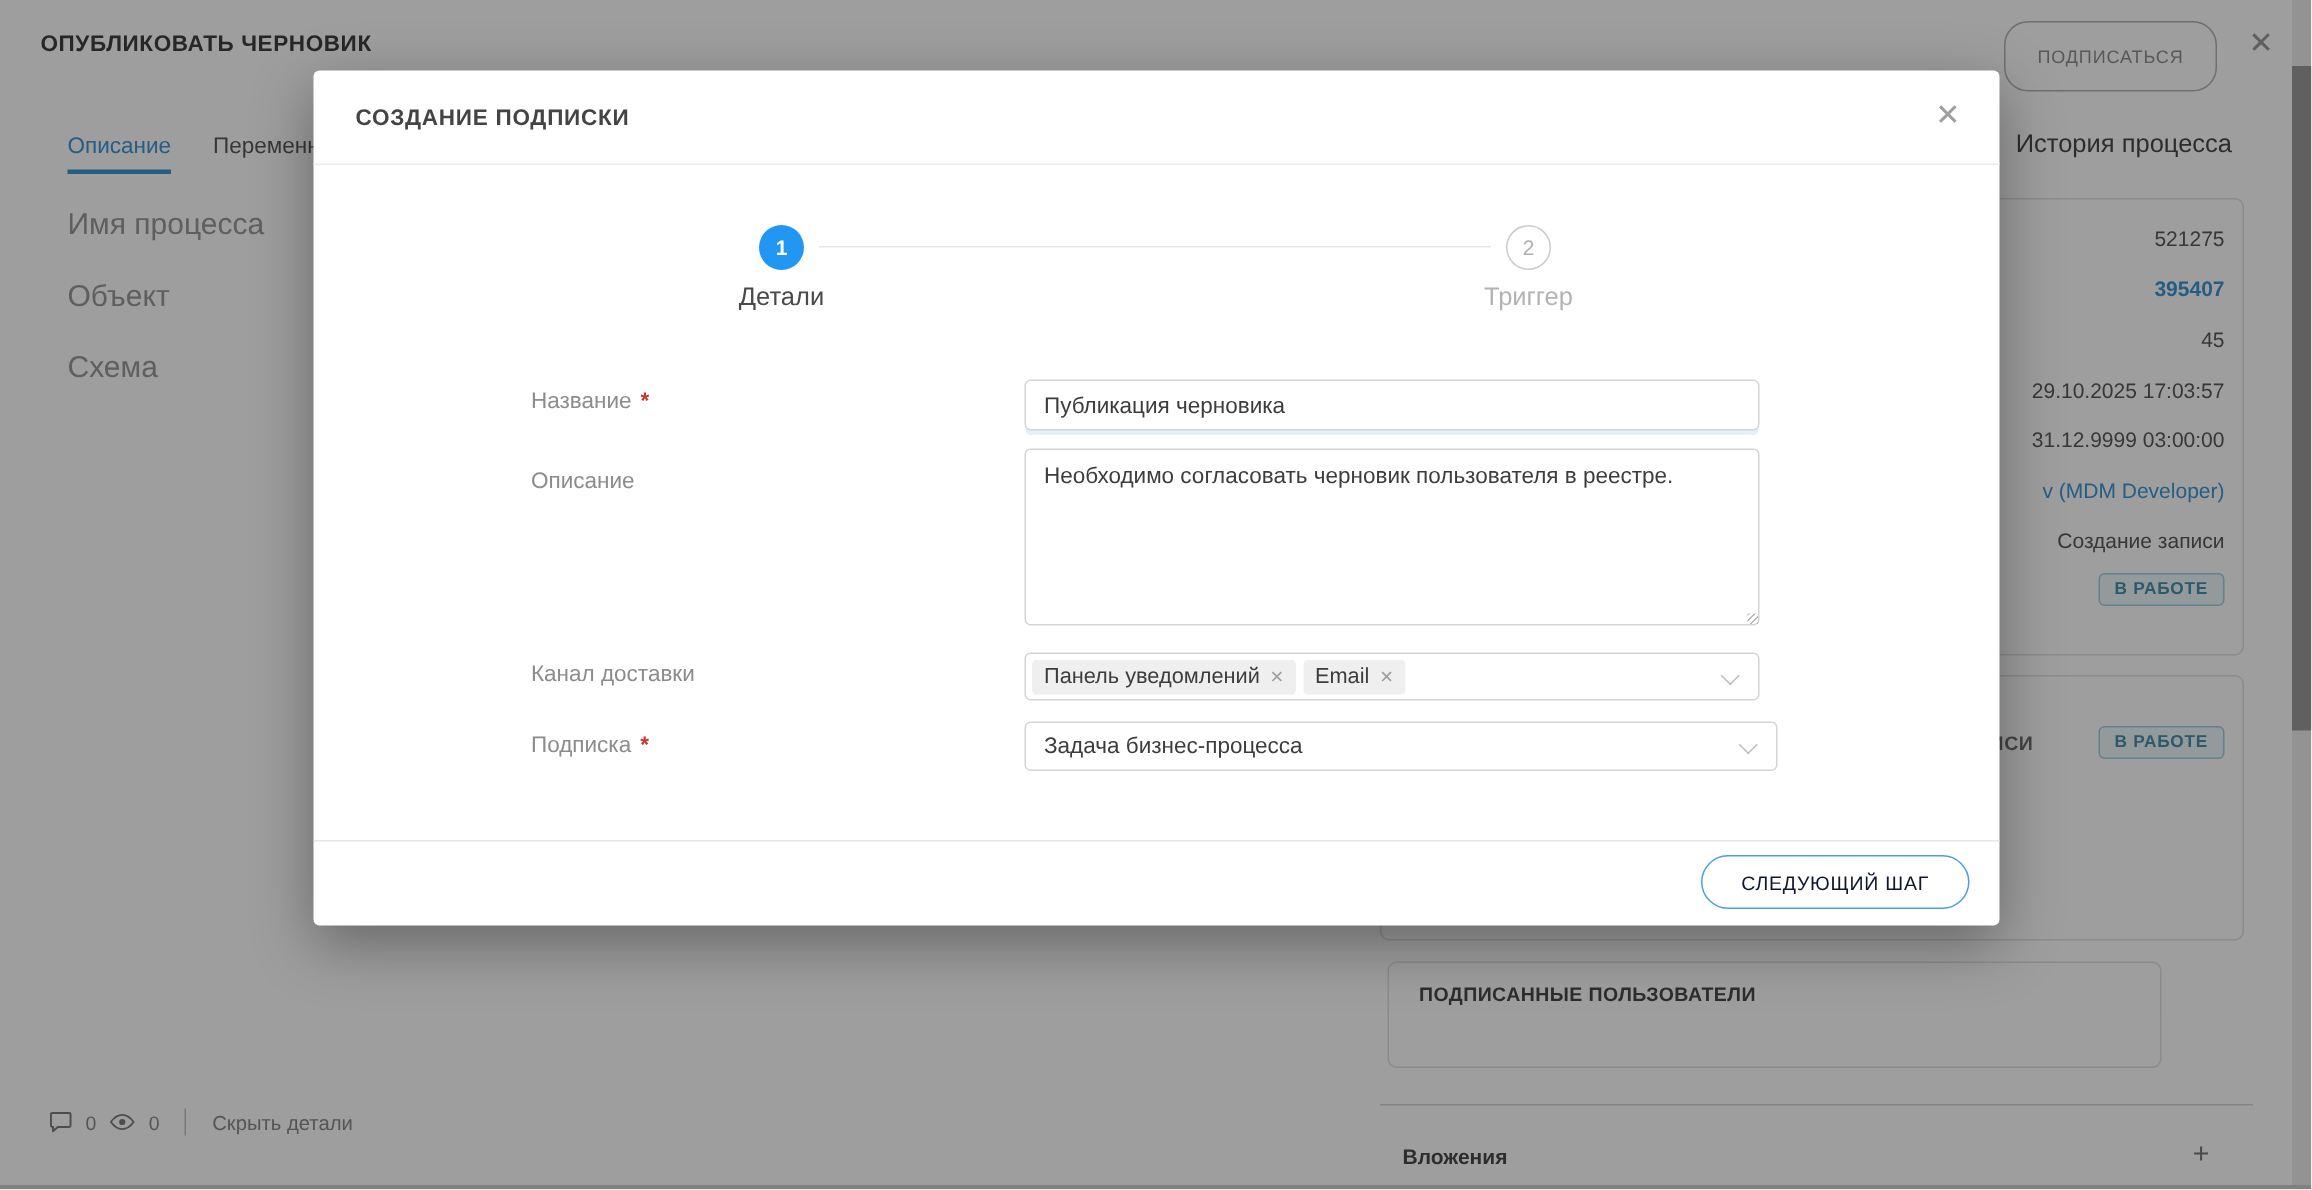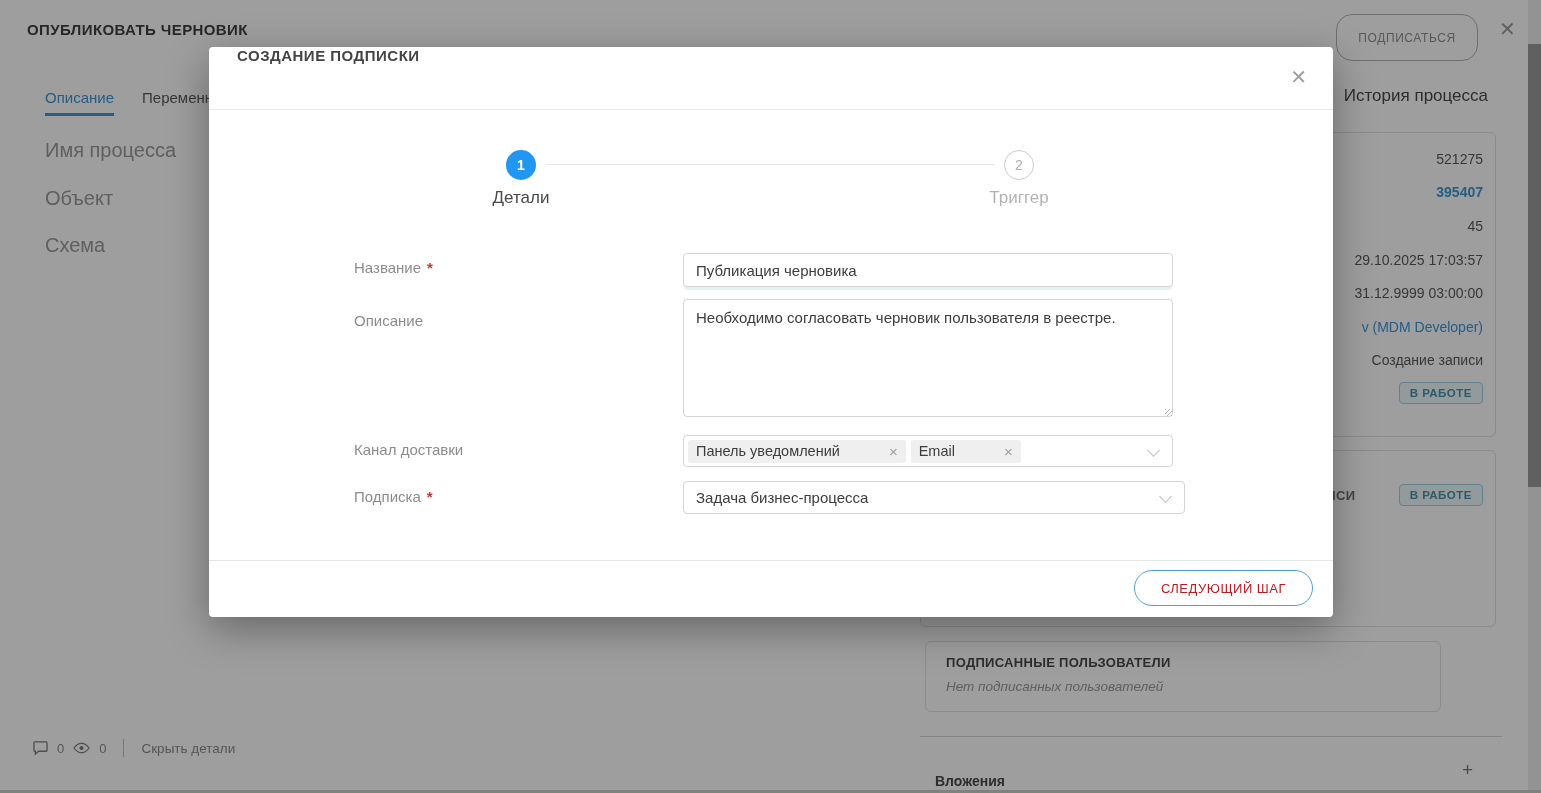--- a/index.html
+++ b/index.html
@@ -31,66 +31,66 @@
 
   .card-records { left:920px; top:450px; width:576px; height:177px; }
   .records-row { position:absolute; right:12px; top:33px; display:flex; align-items:center; gap:15px; }
   .records-label { font-size:13px; font-weight:bold; letter-spacing:.4px; color:#6e6e6e; }
 
   .card-subscribed { left:925px; top:641px; width:516px; height:71px; padding:13px 20px; }
   .subscribed-title { font-size:13px; font-weight:bold; letter-spacing:.3px; color:#4a4a4a; }
   .subscribed-empty { margin-top:9px; font-size:13.5px; font-style:italic; color:#9b9b9b; }
 
   .panel-divider { position:absolute; left:920px; top:736px; width:582px; height:1px; background:#d6d6d6; }
-  .attachments-title { position:absolute; left:935px; top:763px; font-size:14px; font-weight:bold; color:#4a4a4a;margin-top:10px; }
+  .attachments-title { position:absolute; left:935px; top:763px; font-size:14px; font-weight:bold; color:#4a4a4a; }
   .attachments-add { position:absolute; right:68px; top:759px; font-size:19px; color:#7a7a7a; }
 
   .bg-footer { position:absolute; left:33px; top:739px; display:flex; align-items:center; gap:9px; font-size:13px; color:#8a8a8a; }
   .bg-footer svg { display:block; }
   .footer-sep { width:1px; height:18px; background:#c4c4c4; margin:0 8px; }
   .hide-details { color:#8a8a8a; font-size:13.5px; }
 
   .scroll-track { position:absolute; right:0; top:0; width:13px; height:793px; background:#ededed; }
   .scroll-thumb { position:absolute; right:0; top:44px; width:13px; height:443px; background:#9b9b9b; }
   .bottom-strip { position:absolute; left:0; bottom:0; width:1541px; height:3px; background:#cfcfcf; }
 
   
   .overlay { position:absolute; inset:0; background:rgba(0,0,0,.38); }
 
   
   .modal { position:absolute; left:209px; top:47px; width:1124px; height:570px; background:#fff; border-radius:4px; box-shadow:0 12px 40px rgba(0,0,0,.35); }
-  .modal-header { position:relative; height:63px; border-bottom:1px solid #ebebeb; display:flex; align-items:flex-start; padding:0 28px; }
+  .modal-header { position:relative; height:63px; border-bottom:1px solid #ebebeb; display:flex; align-items:center; padding:0 28px; }
   .modal-title { font-size:15px; font-weight:600; letter-spacing:.5px; color:#444; }
   .modal-close { position:absolute; right:26px; top:20px; font-size:20px; color:#9e9e9e; line-height:1; cursor:pointer; }
 
   .step-circle { position:absolute; width:30px; height:30px; border-radius:50%; display:flex; align-items:center; justify-content:center; font-size:14px; }
   .step1-circle { left:297px; top:103px; background:#2196f3; color:#fff; font-weight:bold; }
   .step2-circle { left:795px; top:103px; background:#fff; border:1px solid #ccc; color:#b0b0b0; }
   .step-label { position:absolute; top:141px; font-size:17px; width:160px; text-align:center; }
   .step1-label { left:232px; color:#4a4a4a; }
   .step2-label { left:730px; color:#b3b3b3; }
   .step-connector { position:absolute; left:337px; top:117px; width:448px; height:1px; background:#e6e6e6; }
 
   .form-label { position:absolute; left:145px; font-size:15px; color:#8c8c8c; }
   .req { color:#c33; font-weight:bold; margin-left:6px; }
 
   .field-input { position:absolute; left:474px; width:490px; border:1px solid #d4d4d4; border-radius:4px; background:#fff; font-family:inherit; font-size:15px; color:#3d3d3d; }
   input.field-input { height:34px; top:206px; padding:12px 12px; box-shadow:0 4px 0 -1px #e3f1fa; }
   textarea.field-input { height:118px; top:252px; padding:7px 12px; line-height:1.45; resize:none; }
   .resize-grip { position:absolute; left:956px; top:362px; width:7px; height:7px; background:repeating-linear-gradient(135deg,#b9b9b9 0 1px,transparent 1px 3px); }
 
   .multiselect { position:absolute; left:474px; top:388px; width:490px; height:32px; border:1px solid #d4d4d4; border-radius:4px; display:flex; align-items:center; padding:0 30px 0 4px; gap:5px; }
-  .chip { display:flex; background:#efefef; border-radius:3px; padding:3px 8px; font-size:14.5px; color:#3d3d3d;gap:42px; }
+  .chip { display:flex; background:#efefef; border-radius:3px; padding:3px 8px; font-size:14.5px; color:#3d3d3d; }
   .chip-remove { margin-left:7px; color:#9e9e9e; font-size:15px; cursor:pointer; }
 
   .select { position:absolute; left:474px; top:434px; width:502px; height:33px; border:1px solid #d4d4d4; border-radius:4px; display:flex; align-items:center; padding:0 30px 0 12px; font-size:15px; color:#3d3d3d; }
   .chevron { position:absolute; right:14px; top:10px; width:9px; height:9px; border-right:1.5px solid #b5bec4; border-bottom:1.5px solid #b5bec4; transform:rotate(45deg); }
 
   .modal-footer { position:absolute; left:0; top:513px; width:1124px; height:57px; border-top:1px solid #e6e6e6; }
-  .next-btn { position:absolute; right:20px; top:9px; height:36px; padding:2px 26px; background:#fff; border:1px solid #4aa0dc; border-radius:18px; color:#b91c1c; font-size:13px; letter-spacing:.5px; font-family:inherit; display:flex; align-items:center; cursor:pointer; }
+  .next-btn { position:absolute; right:20px; top:9px; height:36px; padding:2px 26px; background:#fff; border:1px solid #4aa0dc; border-radius:18px; color:#0f172a; font-size:13px; letter-spacing:.5px; font-family:inherit; display:flex; align-items:center; cursor:pointer; }
 </style>
 </head>
 <body>
 
 <div id="app">
 
   <div class="bg">
     <div class="page-title">ОПУБЛИКОВАТЬ ЧЕРНОВИК</div>
     <button class="subscribe-btn">ПОДПИСАТЬСЯ</button>
     <div class="page-close">✕</div>
@@ -121,21 +121,20 @@
 
     <div class="card card-records">
       <div class="records-row">
         <span class="records-label">ЗАПИСИ</span>
         <span class="badge">В РАБОТЕ</span>
       </div>
     </div>
 
     <div class="card card-subscribed">
       <div class="subscribed-title">ПОДПИСАННЫЕ ПОЛЬЗОВАТЕЛИ</div>
-      <div class="subscribed-empty">Нет подписанных пользователей</div>
     </div>
 
     <div class="panel-divider"></div>
     <div class="attachments-title">Вложения</div>
     <div class="attachments-add">+</div>
 
     <div class="bg-footer">
       <span>
         <svg width="15" height="14" viewBox="0 0 16 15">
             <path d="M2 1h12a1 1 0 0 1 1 1v8a1 1 0 0 1-1 1H6l-3.5 3v-3H2a1 1 0 0 1-1-1V2a1 1 0 0 1 1-1z" fill="none" stroke="#7d7d7d" stroke-width="1.4"></path>

